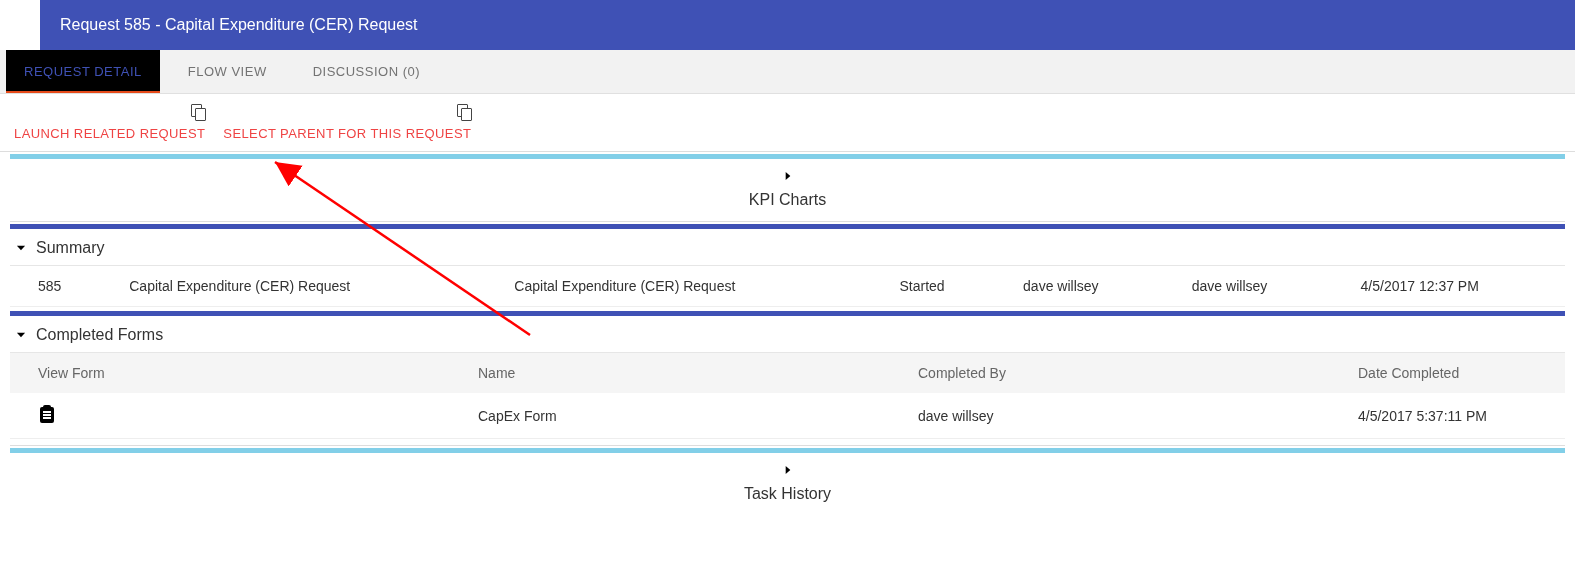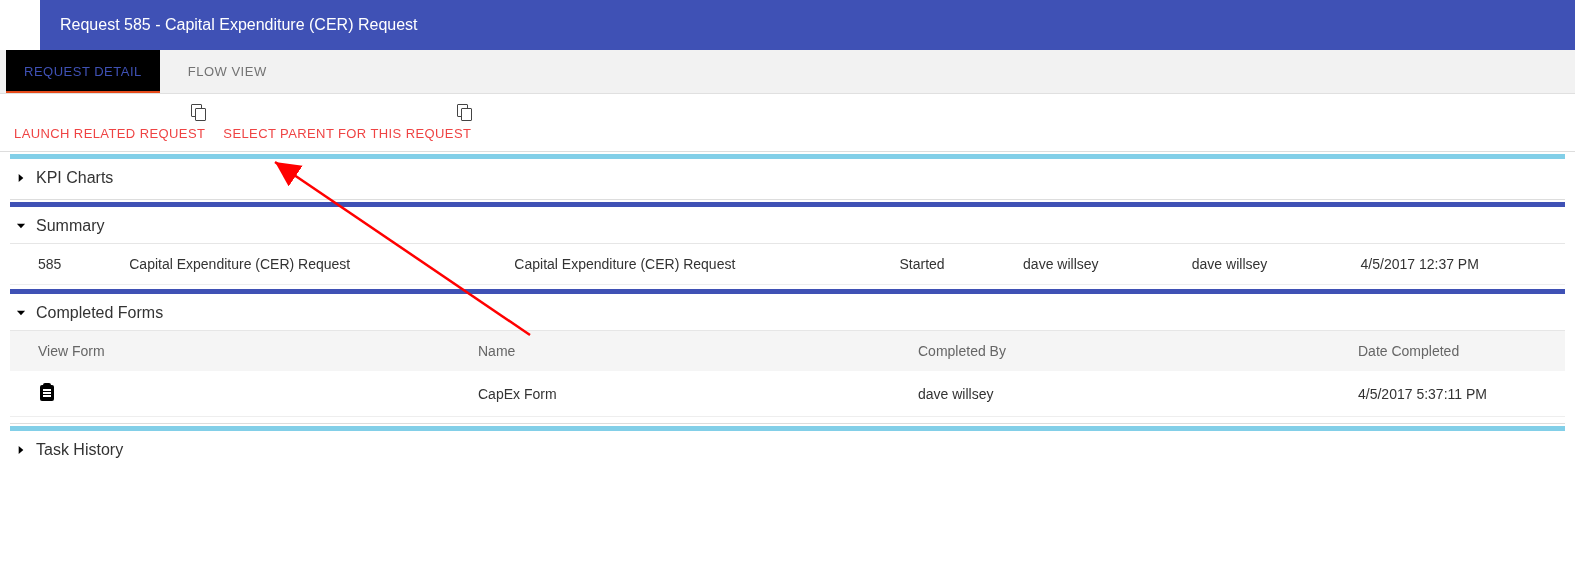--- a/index.html
+++ b/index.html
@@ -75,21 +75,21 @@
     margin: 0 10px;
   }
   .section-header {
     display: flex; align-items: center; gap: 8px;
     padding: 10px 4px 8px 4px;
     font-size: 16px;
     color: #333;
     cursor: pointer;
     border-bottom: 1px solid #e6e6e6;
   }
-  .section-header.noborder { border-bottom: none; }
+  .section-header.noborder { border-bottom: none; flex-direction: column; }
   .chev { width: 14px; height: 14px; display:inline-block; }
   .chev svg { width:14px; height:14px; display:block; }
 
   .table {
     width: 100%; border-collapse: collapse; font-size: 14px;
   }
   .table .hdr {
     background: #f5f5f5; color: #666;
   }
   .table .hdr td, .table .row td {
@@ -136,20 +136,21 @@
 </head>
 <body>
 
 <div class="header-bar">
   <span>Request 585 - Capital Expenditure (CER) Request</span>
 </div>
 
 <div class="tabs">
   <div class="tab active">REQUEST DETAIL</div>
   <div class="tab">FLOW VIEW</div>
+  <div class="tab">DISCUSSION (0)</div>
 </div>
 
 <div class="action-bar">
   <div class="action-btn">
     <span class="copy-icon"></span>
     <span>LAUNCH RELATED REQUEST</span>
   </div>
   <div class="action-btn">
     <span class="copy-icon"></span>
     <span>SELECT PARENT FOR THIS REQUEST</span>

